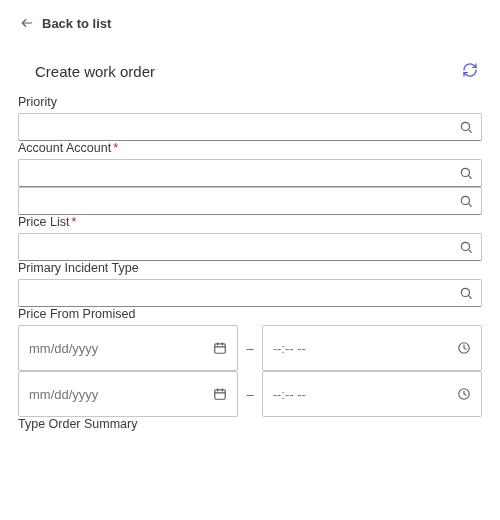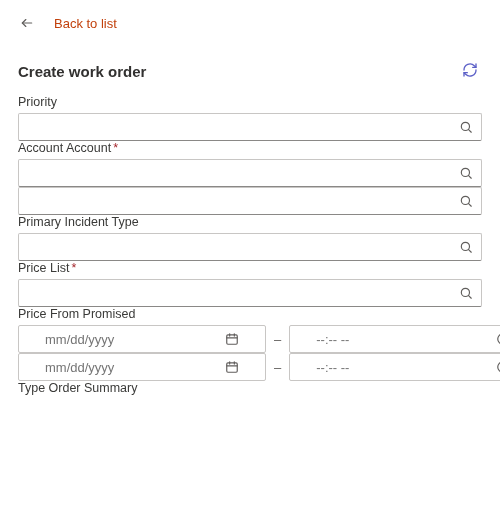--- a/index.html
+++ b/index.html
@@ -8,35 +8,36 @@
     font-family: "Segoe UI", Arial, sans-serif;
     font-size: 13px;
     color: #323130;
     background: #ffffff;
     width: 500px;
   }
   .page { padding: 10px 18px 18px 18px; }
   .back-link {
     display: inline-flex;
     align-items: center;
-    gap: 18px;
-    color: #c2410c;
+    gap: 6px;
+    color: #404040;
     cursor: pointer;
     padding: 4px 0;
     font-size: 13px;
+    font-weight: bold;
   }
   .back-link svg { stroke: #323130; }
   .header-row {
     display: flex;
     justify-content: space-between;
     align-items: center;
     margin-top: 22px;
     margin-bottom: 10px;
   }
-  .page-title { font-weight: 700; font-size: 15px; }
+  .page-title { font-weight: 400; font-size: 15px; margin-left: 17px; }
   .refresh-btn {
     background: none; border: none; cursor: pointer;
     padding: 4px; display: inline-flex;
   }
   .refresh-btn svg { stroke: #5b5fc7; }
   .field-group { }
   .field-label { font-size: 12.5px; color: #3a3a38; margin-bottom: 4px; display: block; }
   .req { color: #a4262c; margin-left: 2px; }
   .lookup {
     display: flex; align-items: center;
@@ -51,24 +52,24 @@
     flex: 1; border: none; outline: none; font: inherit;
     height: 24px; background: transparent;
   }
   .ic { display: inline-flex; align-items: center; justify-content: center;
         width: 18px; height: 18px; cursor: pointer; color: #605e5c; }
   .ic svg { stroke: #605e5c; }
   .dt-row { display: flex; align-items: center; gap: 8px; }
   .dt-box {
     flex: 1;
     display: flex; align-items: center;
-    height: 28px;
+    height: 46px;
     border: 1px solid #c8c6c4;
     border-radius: 2px;
-    padding: 0 24px;
+    padding: 0 8px;
     background: #fff;
   }
   .dt-box input {
     flex: 1; border: none; outline: none; font: inherit;
     color: #555; background: transparent;
   }
   .sep { color: #605e5c; }
 </style>
 </head>
 <body>
@@ -140,37 +141,37 @@
             <circle cx="11" cy="11" r="7"></circle>
             <line x1="21" y1="21" x2="16" y2="16"></line>
           </svg>
       </span>
     </div>
   </div>
 
   
   <div class="field-group">
     <label class="field-label">
+      <span>Price List</span><span class="req">*</span>
+    </label>
+    <div class="lookup">
+      <input style="">
+      <span class="ic">
+        <svg width="14" height="14" viewBox="0 0 24 24" fill="none" stroke-width="2" stroke-linecap="round">
+            <circle cx="11" cy="11" r="7"></circle>
+            <line x1="21" y1="21" x2="16" y2="16"></line>
+          </svg>
+      </span>
+    </div>
+  </div>
+
+  
+  <div class="field-group">
+    <label class="field-label">
       <span>Primary Incident Type</span>
-    </label>
-    <div class="lookup">
-      <input style="">
-      <span class="ic">
-        <svg width="14" height="14" viewBox="0 0 24 24" fill="none" stroke-width="2" stroke-linecap="round">
-            <circle cx="11" cy="11" r="7"></circle>
-            <line x1="21" y1="21" x2="16" y2="16"></line>
-          </svg>
-      </span>
-    </div>
-  </div>
-
-  
-  <div class="field-group">
-    <label class="field-label">
-      <span>Price List</span><span class="req">*</span>
     </label>
     <div class="lookup">
       <input style="">
       <span class="ic">
         <svg width="14" height="14" viewBox="0 0 24 24" fill="none" stroke-width="2" stroke-linecap="round">
             <circle cx="11" cy="11" r="7"></circle>
             <line x1="21" y1="21" x2="16" y2="16"></line>
           </svg>
       </span>
     </div>

